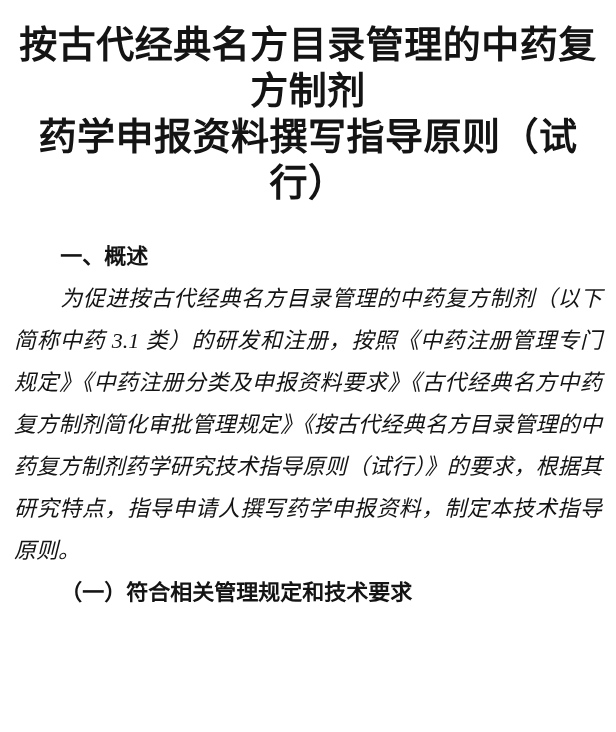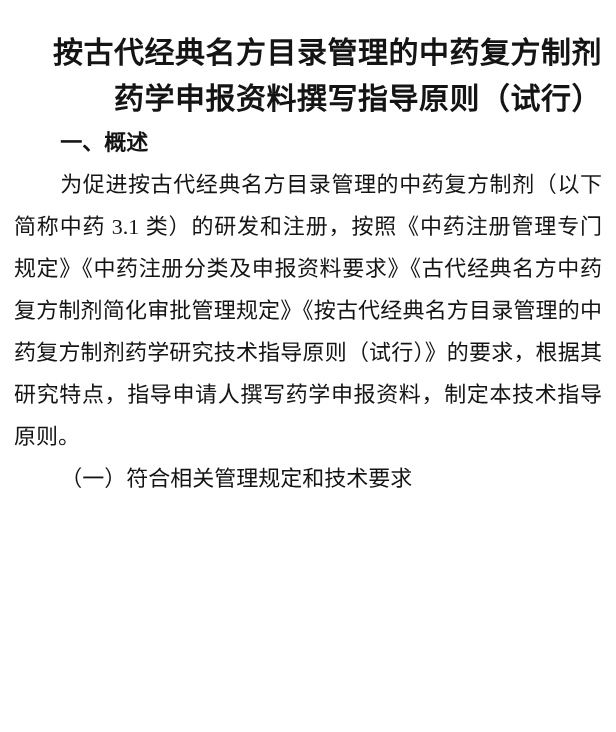--- a/index.html
+++ b/index.html
@@ -12,44 +12,46 @@
     width: 616px;
     height: 732px;
     box-sizing: border-box;
     background: #ffffff;
     color: #141414;
     font-family: "Liberation Serif", "DejaVu Serif", serif;
     padding: 10px 14px 0 14px;
     overflow: hidden;
   }
   .doc-title {
-    margin: 20px 0 0 0;
-    font-size: 30px;
+    margin: 12px 0 0 0;
+    font-size: 38px;
     font-weight: bold;
-    text-align: right;
+    text-align: center;
     line-height: 46px;
     letter-spacing: 0.5px;
   }
   .doc-body {
+    margin-top: 30px;
     font-size: 22px;
     line-height: 42px;
   }
   .doc-body p {
     margin: 0;
     text-indent: 2.1em;
   }
   .heading {
     font-weight: bold;
   }
   .subheading {
-    font-weight: normal;
+    font-weight: bold;
   }
   .para {
     text-align: justify;
     text-justify: inter-character;
+    font-style: italic;
   }
 </style>
 </head>
 <body>
 
 <div class="page">
 
   <h1 class="doc-title">
     <span>按古代经典名方目录管理的中药复方制剂</span><br>
     <span>药学申报资料撰写指导原则（试行）</span>

